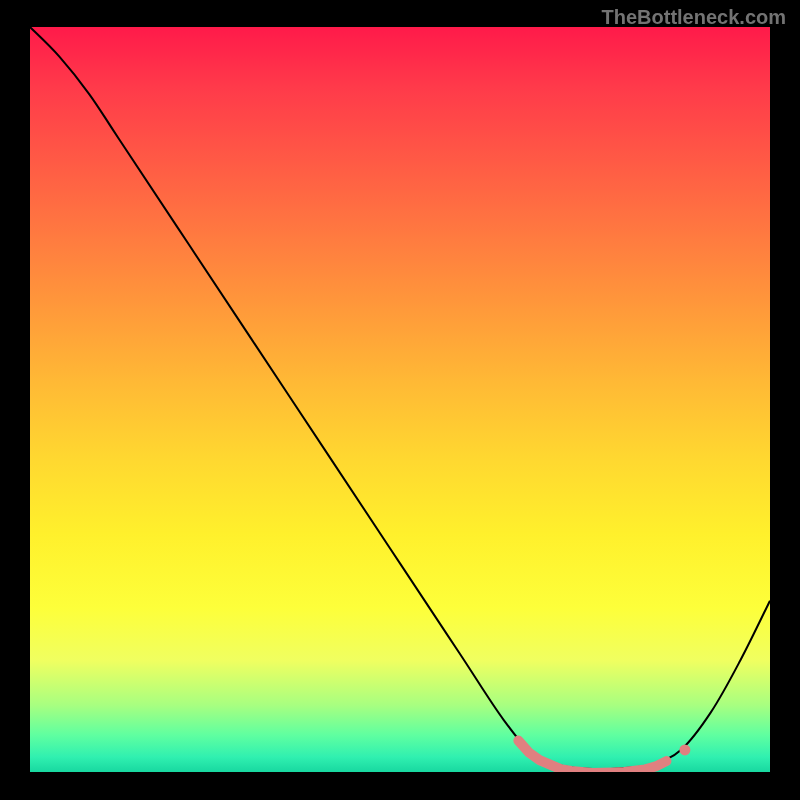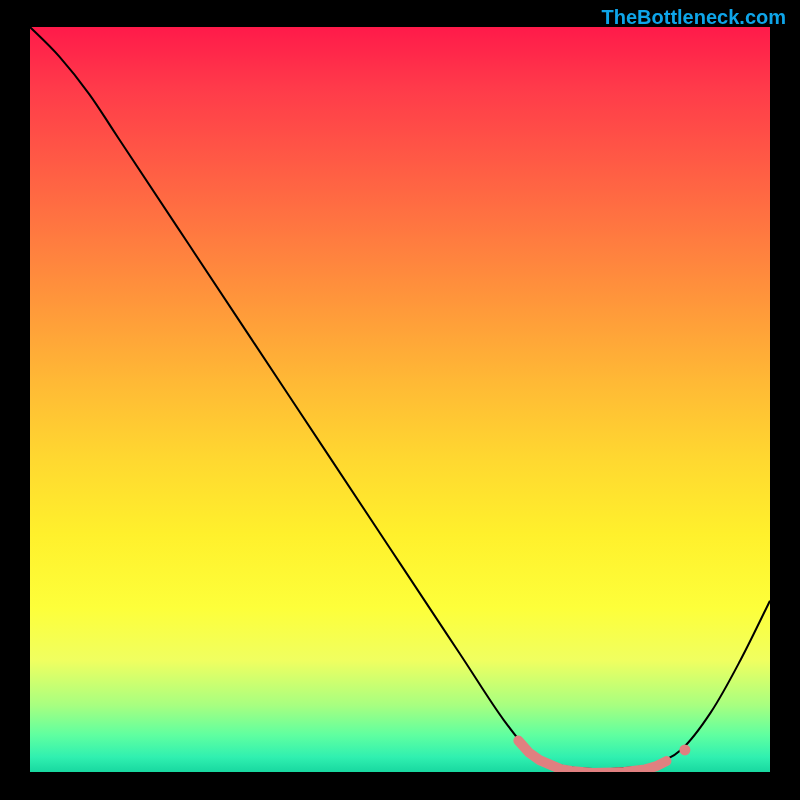--- a/index.html
+++ b/index.html
@@ -8,21 +8,21 @@
     background: #000;
     width: 800px;
     height: 800px;
     position: relative;
     font-family: Arial, sans-serif;
   }
   .attribution {
     position: absolute;
     top: 6px;
     right: 14px;
-    color: #0ea5e9;
+    color: #737373;
     font-size: 20px;
     font-weight: bold;
     z-index: 10;
   }
   .plot-frame {
     position: absolute;
     left: 0;
     top: 0;
     width: 800px;
     height: 800px;

